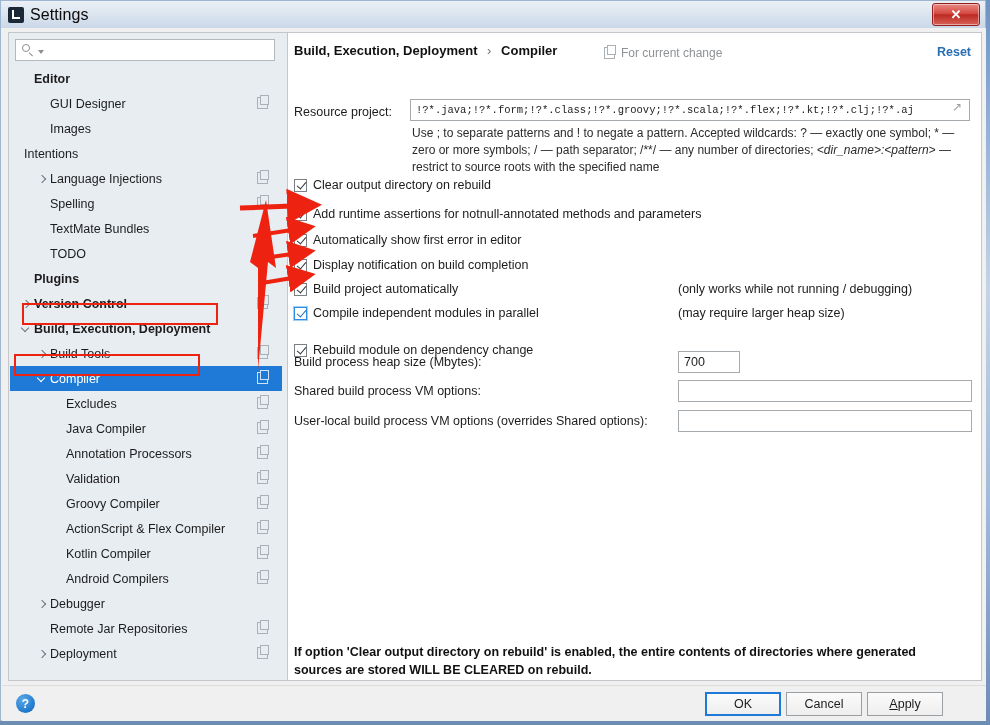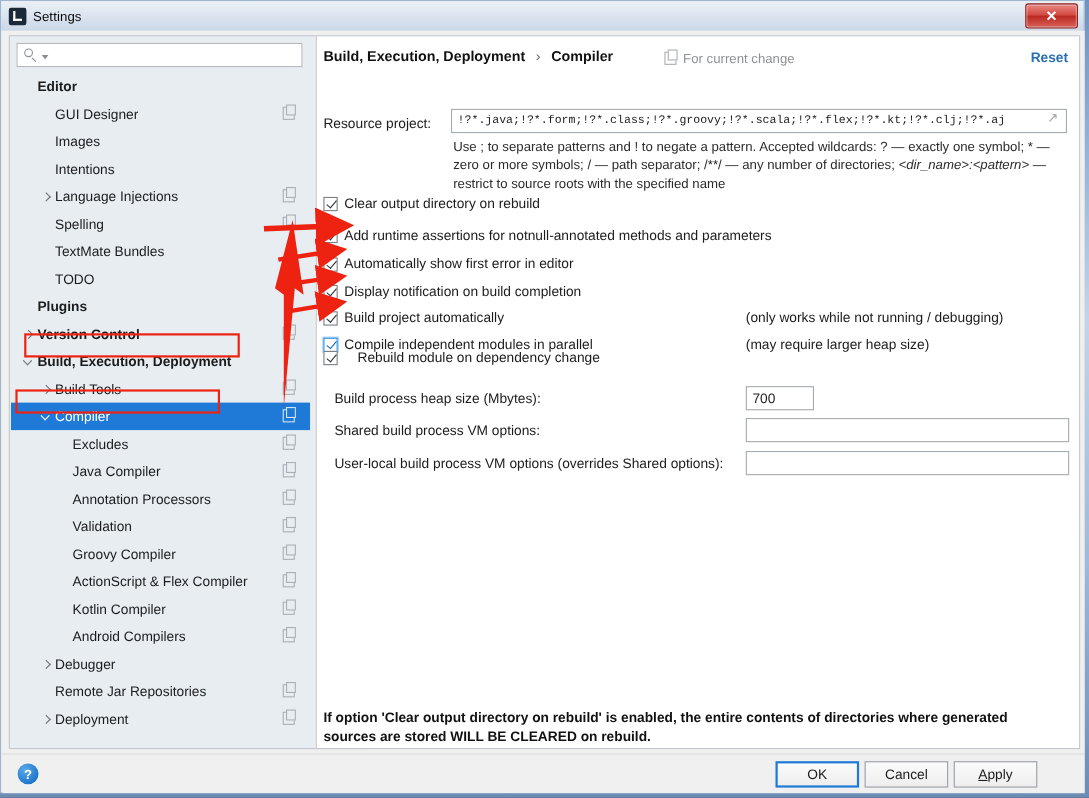--- a/index.html
+++ b/index.html
@@ -44,21 +44,21 @@
     content:"";
     position:absolute; left:4px; top:3px;
     width:2px; height:9px; background:#fff;
   }
   #title-icon:after {
     content:"";
     position:absolute; left:4px; top:10px;
     width:8px; height:2px; background:#fff;
   }
   #title-text {
-    font-size: 12px; color: #0a0a0a;
+    font-size: 16px; color: #0a0a0a;
     letter-spacing: .1px;
   }
   #close-btn {
     position: absolute; right: 5px; top: 2px;
     width: 46px; height: 21px;
     border-radius: 3px;
     border: 1px solid #8f2020;
     background: linear-gradient(180deg,#e98a85 0%, #d44a42 45%, #bb2a22 52%, #d86259 100%);
     color: #fff; font-size: 13px; font-weight: bold;
     display: flex; align-items: center; justify-content: center;
@@ -275,21 +275,21 @@
     transform: rotate(40deg);
   }
   .cbox.focused.checked:after {
     border-right-color:#1f6fb5; border-bottom-color:#1f6fb5;
   }
   .side-note {
     position: absolute;
     font-size: 12.5px; color: #1c1c1c; white-space: nowrap;
   }
   .fld-label {
-    position: absolute; left: 16px;
+    position: absolute; left: 6px;
     font-size: 12.5px; color: #1c1c1c; white-space: nowrap;
   }
   .txt-field {
     position: absolute;
     background: #ffffff;
     border: 1px solid #a6abb0;
     box-sizing: border-box;
     display: flex; align-items: center;
     font-size: 12.5px; color: #1c1c1c;
   }
@@ -371,21 +371,21 @@
             </div>
             <div class="tree-row" style="padding-left: 26px;">
               <span class="arrowcell"></span>
               <span class="tlabel">GUI Designer</span>
               <span class="copy-icon"></span>
             </div>
             <div class="tree-row" style="padding-left: 26px;">
               <span class="arrowcell"></span>
               <span class="tlabel">Images</span>
             </div>
-            <div class="tree-row" style="padding-left: 26px;">
+            <div class="tree-row" style="">
               <span class="arrowcell"></span>
               <span class="tlabel">Intentions</span>
             </div>
             <div class="tree-row" style="padding-left: 26px;">
               <span class="arrowcell">
                 <span class="chev"></span>
               </span>
               <span class="tlabel">Language Injections</span>
               <span class="copy-icon"></span>
             </div>
@@ -545,21 +545,21 @@
             <div class="cb-row" style="top: 249px;">
               <span class="cbox checked"></span>
               <span>Build project automatically</span>
             </div>
             <div class="side-note" style="top: 249px; left: 390px;">(only works while not running / debugging)</div>
             <div class="cb-row" style="top: 273px;">
               <span class="cbox checked focused"></span>
               <span>Compile independent modules in parallel</span>
             </div>
             <div class="side-note" style="top: 273px; left: 390px;">(may require larger heap size)</div>
-            <div class="cb-row" style="top: 285px; gap: 12px;">
+            <div class="cb-row" style="top: 310px;">
               <span class="cbox checked"></span>
               <span>Rebuild module on dependency change</span>
             </div>
           </div>
 
         <div id="field-group">
             <div class="fld-label" style="top: 322px;">Build process heap size (Mbytes):</div>
             <div class="txt-field" style="top: 318px; left: 390px; width: 62px; height: 22px;">
               <span>700</span>
             </div>

